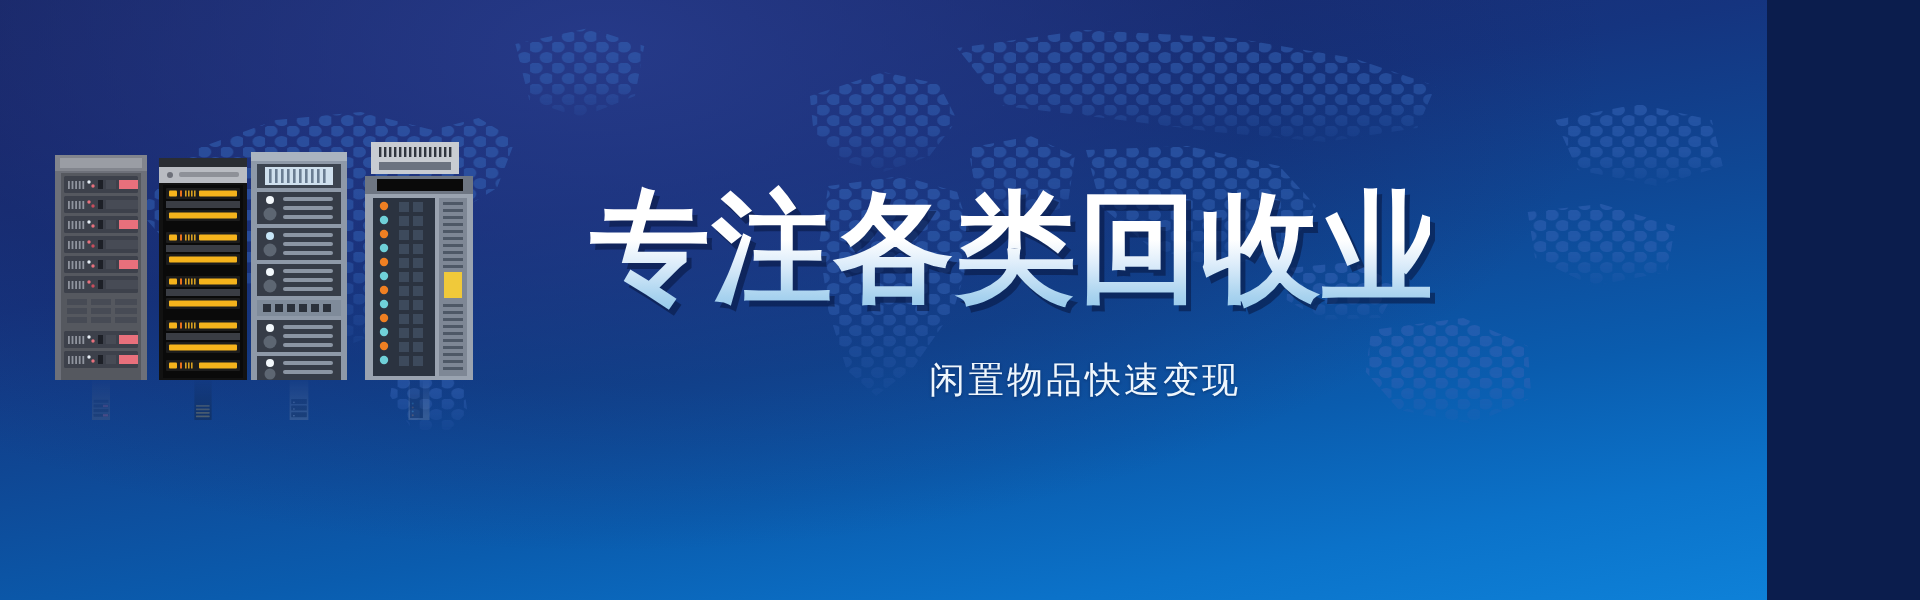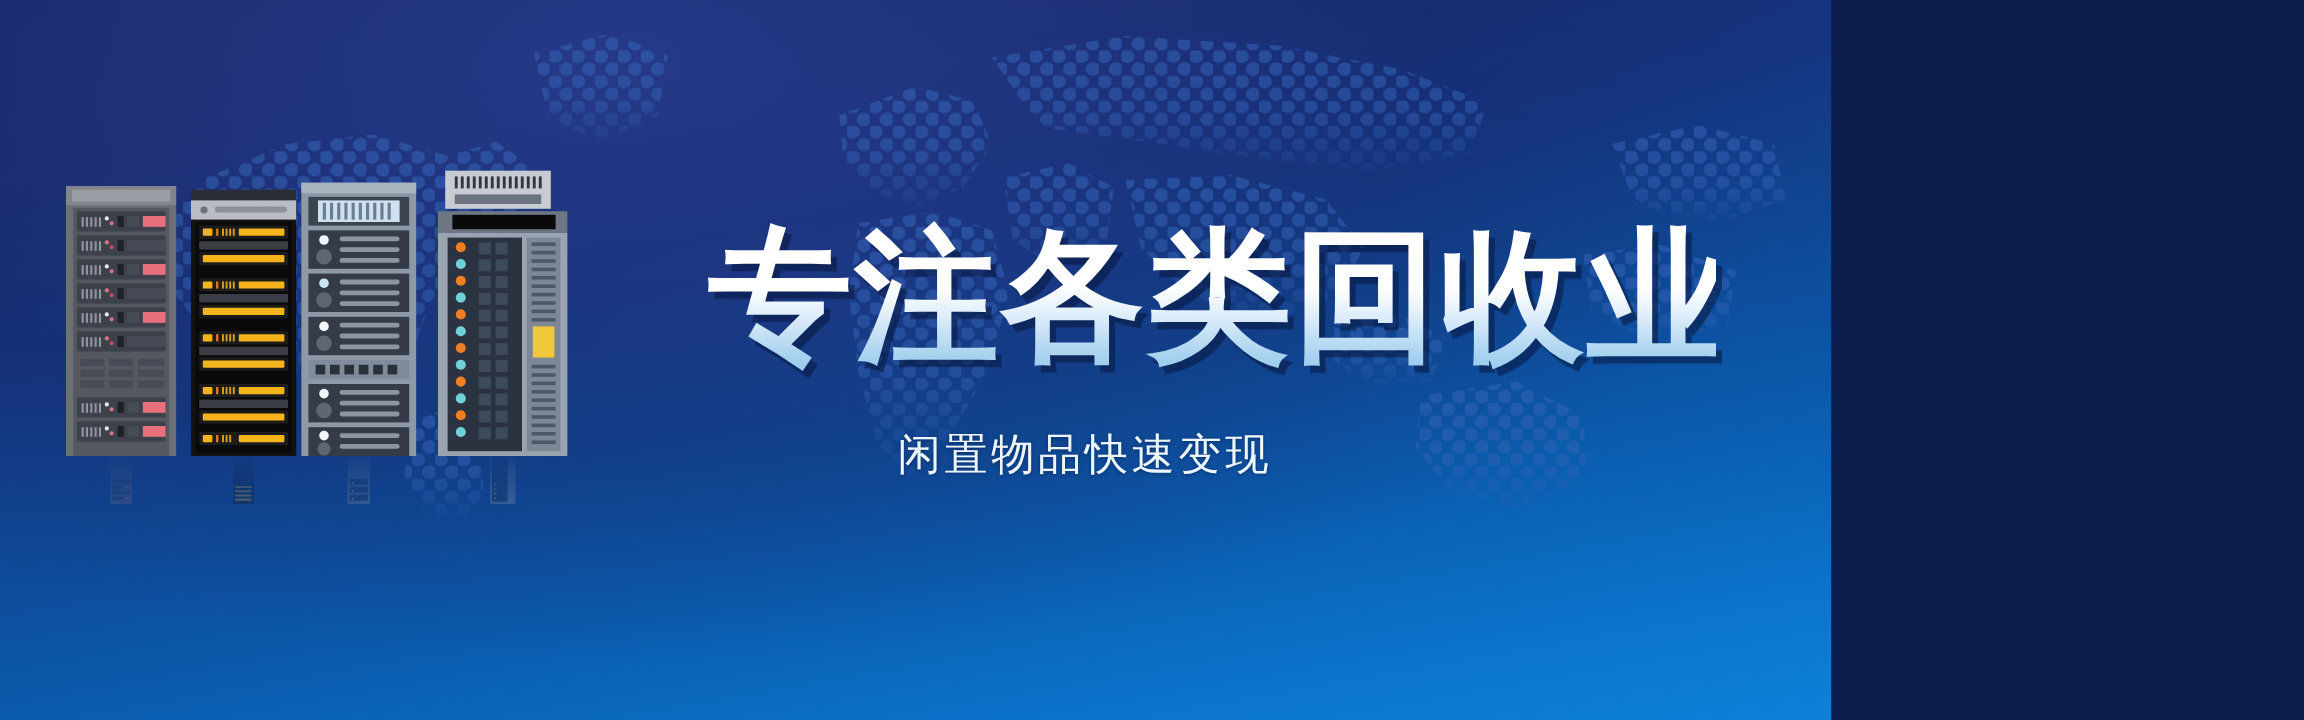--- a/index.html
+++ b/index.html
@@ -1,21 +1,21 @@
 <!DOCTYPE html>
 <html lang="zh"><head>
 <meta charset="utf-8">
 <title>Banner</title>
 <style>
   html,body{margin:0;padding:0;background:#0b1d4d;}
   *{box-sizing:border-box;}
 
   .banner{
     position:relative;
-    width:1526px;
+    width:1767px;
     height:600px;
     overflow:hidden;
     font-family:"Liberation Sans","DejaVu Sans",sans-serif;
     background:
       radial-gradient(ellipse 1400px 700px at 34% 8%, rgba(40,60,140,0.85) 0%, rgba(24,38,102,0.30) 48%, rgba(10,25,80,0) 72%),
       linear-gradient(170deg,#1b2a6b 0%, #1a2c72 16%, #15347f 34%, #0f4794 52%, #0a5cae 70%, #0b72c9 86%, #0e81d8 100%);
   }
 
   
   .dots{
@@ -63,23 +63,23 @@
     -webkit-background-clip:text;
             background-clip:text;
     color:transparent;
     -webkit-text-fill-color:transparent;
     filter:drop-shadow(5px 6px 0px rgba(8,22,62,0.55));
   }
 
   
   .subtitle{
     position:absolute;
-    left:618px; top:358px;
+    left:590px; top:358px;
     width:860px;
-    display:flex; align-items:center; justify-content:flex-start;
+    display:flex; align-items:center; justify-content:center;
     gap:22px;
     color:#eef6fd;
     font-size:36px;
     font-weight:400;
     letter-spacing:3px;
     line-height:1.2;
     white-space:nowrap;
     font-family:"DejaVu Sans","Liberation Sans",sans-serif;
     text-shadow:0 1px 3px rgba(4,20,58,.45);
     padding-left:130px;

